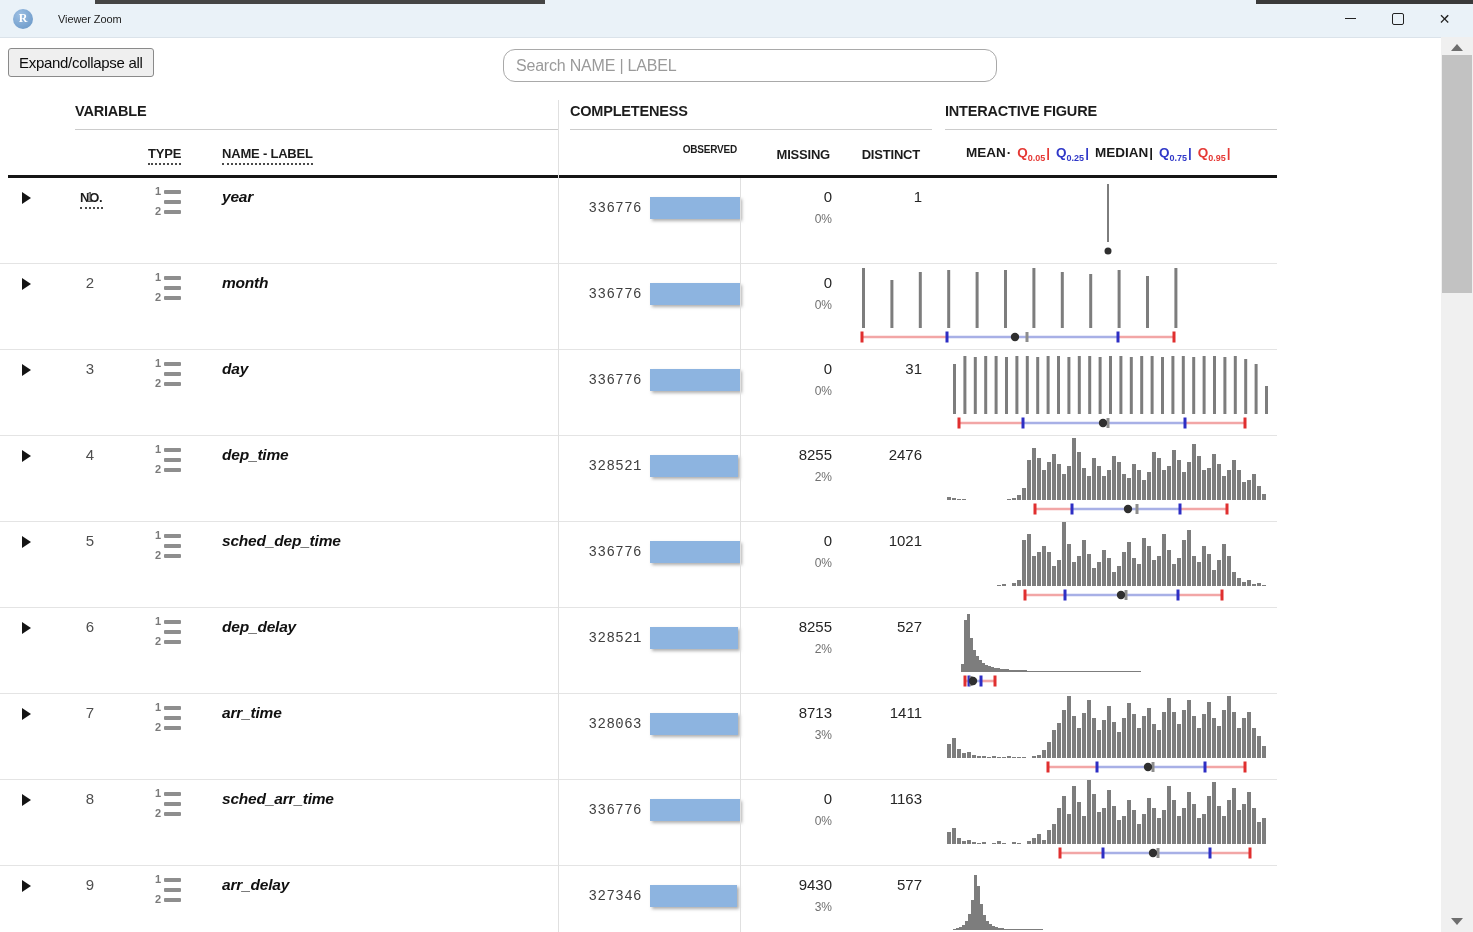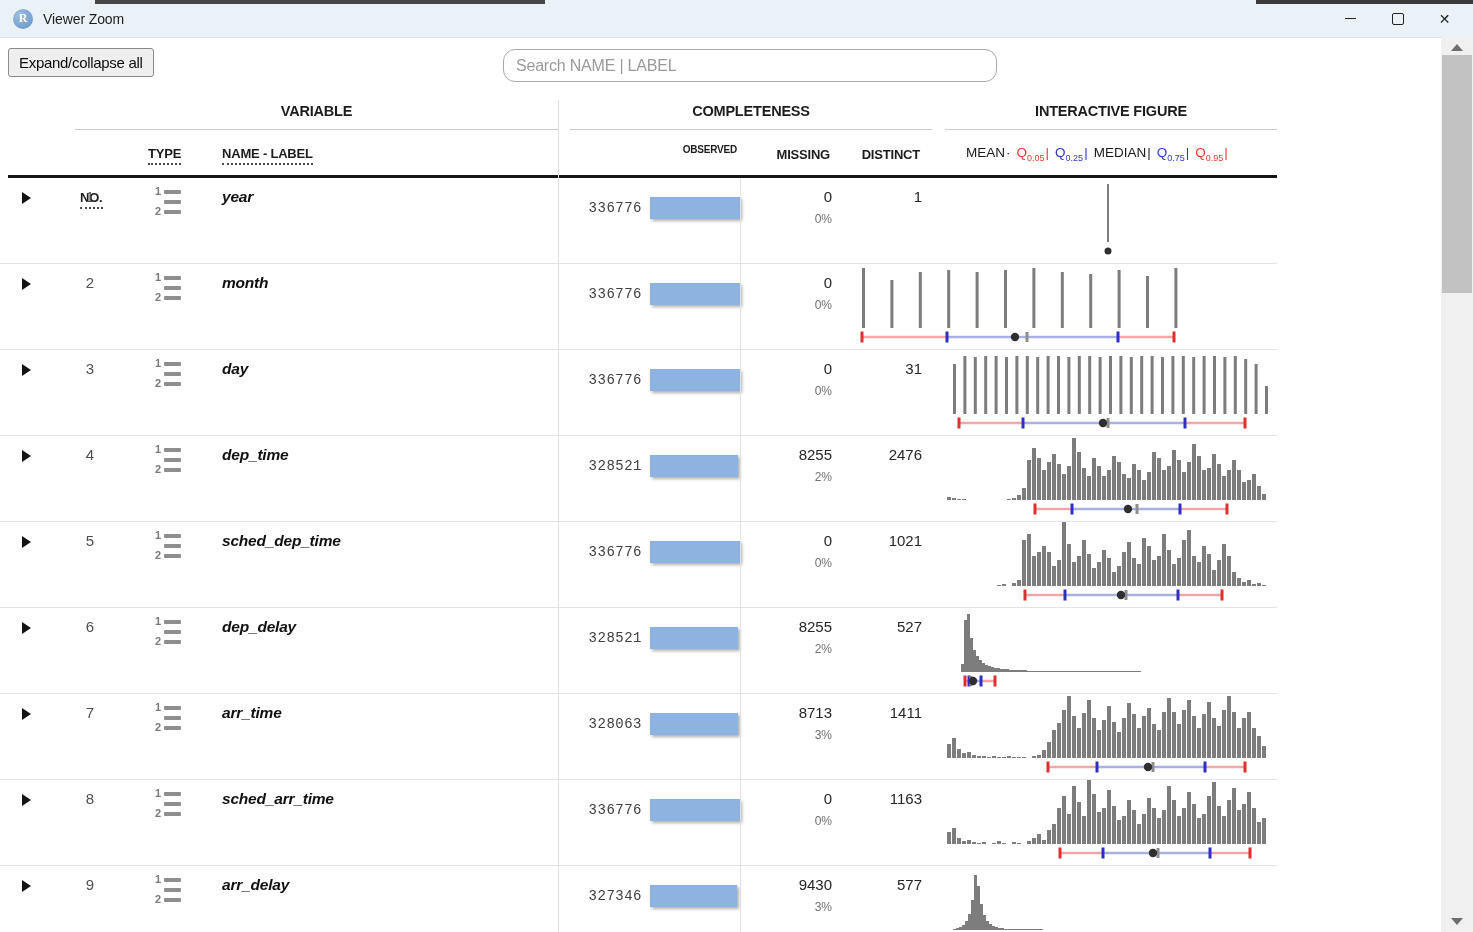--- a/index.html
+++ b/index.html
@@ -19,21 +19,21 @@
     background:#eaf2f8;border-bottom:1px solid #dbe3ea;z-index:10;
     display:flex;align-items:center;
   }
   .r-logo{
     width:20px;height:20px;border-radius:50%;margin-left:13px;
     background:radial-gradient(circle at 35% 30%, #9cbfe3, #6493c4);
     color:#fff;font-weight:bold;font-size:12px;
     display:inline-flex;align-items:center;justify-content:center;
     font-family:"Liberation Serif",serif;
   }
-  .win-title{margin-left:10px;font-size:14px;color:#1d1d1d;letter-spacing:-0.1px;}
+  .win-title{margin-left:25px;font-size:11px;color:#1d1d1d;letter-spacing:-0.1px;}
   .win-controls{position:absolute;right:5px;top:0;height:37px;display:flex;}
   .win-btn{width:47px;height:37px;background:transparent;border:none;cursor:pointer;
     display:flex;align-items:center;justify-content:center;padding:0;}
   .glyph-min{display:block;width:11px;height:1.4px;background:#222;}
   .glyph-max{display:block;width:10px;height:10px;border:1.4px solid #222;border-radius:2px;}
   .glyph-x{font-size:14px;color:#222;line-height:1;}
 
   
   .expand-btn{
     position:absolute;left:8px;top:48px;height:29px;
@@ -44,38 +44,38 @@
   .search{
     position:absolute;left:503px;top:49px;width:494px;height:33px;box-sizing:border-box;
     border:1px solid #a9a9a9;border-radius:12px;padding:0 12px;
     font-family:"Liberation Sans",sans-serif;font-size:16px;letter-spacing:-0.2px;color:#333;
   }
   .search::placeholder{color:#9a9a9a;}
 
   
   .table{position:absolute;left:0;top:100px;width:1441px;}
   .thead{position:relative;height:78px;}
-  .group-label{position:absolute;top:3px;text-align:center;font-weight:bold;
+  .group-label{position:absolute;top:3px;font-weight:bold;
     font-size:14.5px;color:#1c1c1c;letter-spacing:-0.2px;}
   .gl-variable{left:75px;width:483px;}
   .gl-completeness{left:570px;width:362px;}
   .gl-figure{left:945px;width:332px;}
   .group-line{position:absolute;top:29px;height:1px;background:#cccccc;}
   .ln-variable{left:75px;width:483px;}
   .ln-completeness{left:570px;width:362px;}
   .ln-figure{left:945px;width:332px;}
   .colh{position:absolute;font-weight:bold;color:#1c1c1c;letter-spacing:-0.2px;}
   .dotted{border-bottom:2px dotted #4a4a4a;padding-bottom:2px;display:inline-block;}
   .colh-no{left:80px;top:46px;font-size:13px;margin-top:44px;}
   .colh-type{left:148px;top:46px;font-size:13px;}
   .colh-name{left:222px;top:46px;font-size:13px;}
   .colh-observed{left:560px;width:177px;top:44px;text-align:right;font-size:10px;}
   .colh-missing{left:740px;width:90px;top:47px;text-align:right;font-size:13px;}
   .colh-distinct{left:832px;width:88px;top:47px;text-align:right;font-size:13px;}
-  .legend{position:absolute;left:966px;top:45px;font-size:13.5px;font-weight:normal;white-space:nowrap;}
+  .legend{position:absolute;left:966px;top:45px;font-size:13.5px;font-weight:bold;white-space:nowrap;}
   .leg{margin-right:6px;}
   .leg sub{font-size:9px;}
   .leg .leg-marker{margin-left:1px;}
   .thick-line{position:absolute;left:8px;width:1269px;bottom:0;height:3px;background:#151515;}
 
   .vline{position:absolute;width:1px;background:#e0e0e0;}
   .vline-1{left:558px;top:0;height:832px;}
   .vline-2{left:740px;top:78px;height:754px;}
 
   .tbody{position:relative;}

